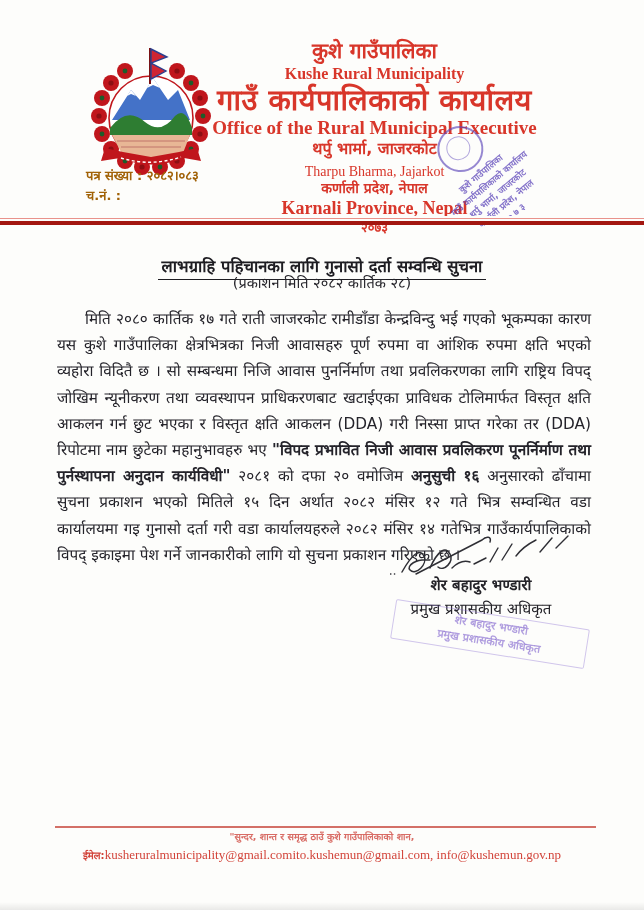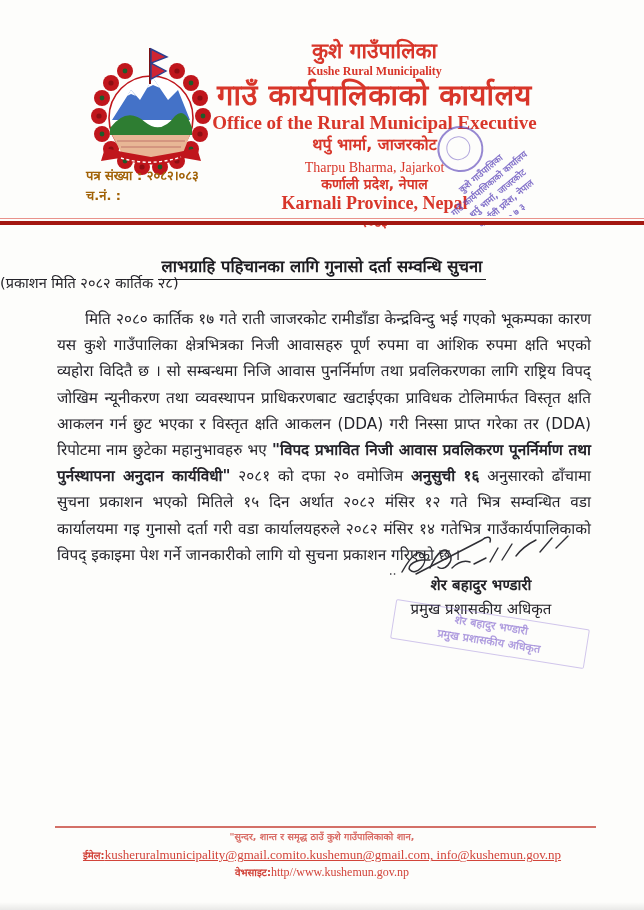--- a/index.html
+++ b/index.html
@@ -9,21 +9,21 @@
     font-family:"DejaVu Sans",sans-serif;
     -webkit-font-smoothing:antialiased;
   }
   .abs{position:absolute;}
   .b{font-weight:700;}
 
   
   .emblem{left:86px;top:40px;width:132px;height:142px;}
   .header-text{left:150px;top:40px;right:45px;text-align:center;color:#d8362a;line-height:1.1;}
   .h-np-1{font-size:21px;font-weight:700;}
-  .h-en-1{font-size:12px;font-weight:700;font-family:"Liberation Serif",serif;margin-top:2px;}
+  .h-en-1{font-size:16px;font-weight:700;font-family:"Liberation Serif",serif;margin-top:2px;}
   .h-np-2{font-size:29px;font-weight:700;margin-top:2px;letter-spacing:.5px;}
   .h-en-2{font-size:19px;font-weight:700;font-family:"Liberation Serif",serif;margin-top:1px;}
   .h-np-3{font-size:16px;font-weight:700;margin-top:2px;}
   .h-en-3{font-size:14px;font-weight:400;font-family:"Liberation Serif",serif;margin-top:6px;}
   .h-np-4{font-size:14px;font-weight:700;margin-top:2px;}
   .h-en-4{font-size:18px;font-weight:700;font-family:"Liberation Serif",serif;margin-top:2px;}
   .h-year{font-size:13px;font-weight:700;margin-top:2px;}
   .letter-meta{left:86px;top:166px;color:#a16207;font-size:13px;font-weight:700;line-height:1.55;text-align:left;}
 
   
@@ -40,38 +40,38 @@
   .office-stamp .l5{font-size:9px;font-weight:700;letter-spacing:3px;}
 
   
   .rule-double{left:0;right:0;top:216px;height:9px;
     background:linear-gradient(#fdfdfb 0 2px,#e9928b 2px 3.5px,#fdfdfb 3.5px 5px,#a31710 5px 9px);}
 
   
   .notice-title{left:0;right:0;top:237px;text-align:center;}
   .notice-title span{display:inline-block;font-size:16.5px;font-weight:700;color:#1e1d22;
     border-bottom:1.6px solid #1e1d22;padding:0 4px 2px 4px;margin-top:17px;}
-  .notice-sub{left:0;right:0;top:272px;font-size:14.5px;color:#242329;}
+  .notice-sub{left:0;right:0;top:272px;text-align:center;font-size:14.5px;color:#242329;}
   .body-para{left:57px;width:534px;top:306px;font-size:15.3px;color:#24232a;
     line-height:26.2px;text-align:justify;text-indent:28px;}
 
   
   .sig-block{left:368px;top:534px;width:226px;text-align:center;}
   .sig-scribble{width:190px;height:46px;margin:0 auto -6px auto;display:block;}
   .sig-name{font-size:15px;font-weight:700;color:#242329;margin-top:0;}
   .sig-title{font-size:15px;color:#242329;margin-top:4px;}
   .sig-stamp{left:392px;top:614px;width:186px;transform:rotate(9deg);
     border:1px solid rgba(125,95,205,.35);border-radius:2px;padding:3px 4px;text-align:center;
     color:rgba(125,95,205,.6);font-size:11px;font-weight:700;line-height:1.45;}
 
   
   .footer-rule{left:55px;right:48px;top:826px;border-top:2px solid rgba(196,64,54,.75);}
   .footer{left:0;right:0;top:831px;text-align:center;color:#d2534b;}
   .slogan{font-size:9.5px;line-height:1.3;font-weight:700;opacity:.85;}
-  .email-line{font-size:13px;margin-top:4px;font-family:"Liberation Serif",serif;color:#d2443a;text-decoration:underline;}
+  .email-line{font-size:13px;margin-top:4px;font-family:"Liberation Serif",serif;color:#d2443a;}
   .email-line .lbl{font-size:10px;font-family:"DejaVu Sans",sans-serif;font-weight:700;}
   .web-line{font-size:12px;margin-top:2px;font-family:"Liberation Serif",serif;color:#d2443a;}
   .web-line .lbl{font-size:10px;font-family:"DejaVu Sans",sans-serif;font-weight:700;}
   .scan-edge{left:0;right:0;bottom:0;height:8px;background:linear-gradient(rgba(0,0,0,0),rgba(0,0,0,.08));}
 </style>
 </head>
 <body>
 
 <svg class="abs emblem" viewBox="0 0 130 142" aria-hidden="true">
 
@@ -183,18 +183,15 @@
   <div>शेर बहादुर भण्डारी</div>
   <div>प्रमुख प्रशासकीय अधिकृत</div>
 </div>
 
 <div class="abs footer-rule"></div>
 <div class="abs footer">
   <div class="slogan">"सुन्दर, शान्त र समृद्ध ठाउँ कुशे गाउँपालिकाको शान,</div>
   <div class="email-line">
     <span class="lbl">ईमेल:</span><span>kusheruralmunicipality@gmail.comito.kushemun@gmail.com, info@kushemun.gov.np</span>
   </div>
-  <div class="web-line">
-    <span class="lbl">वेभसाइट:</span><span>http//www.kushemun.gov.np</span>
-  </div>
 </div>
 
 <div class="abs scan-edge"></div>
 
 </body></html>

